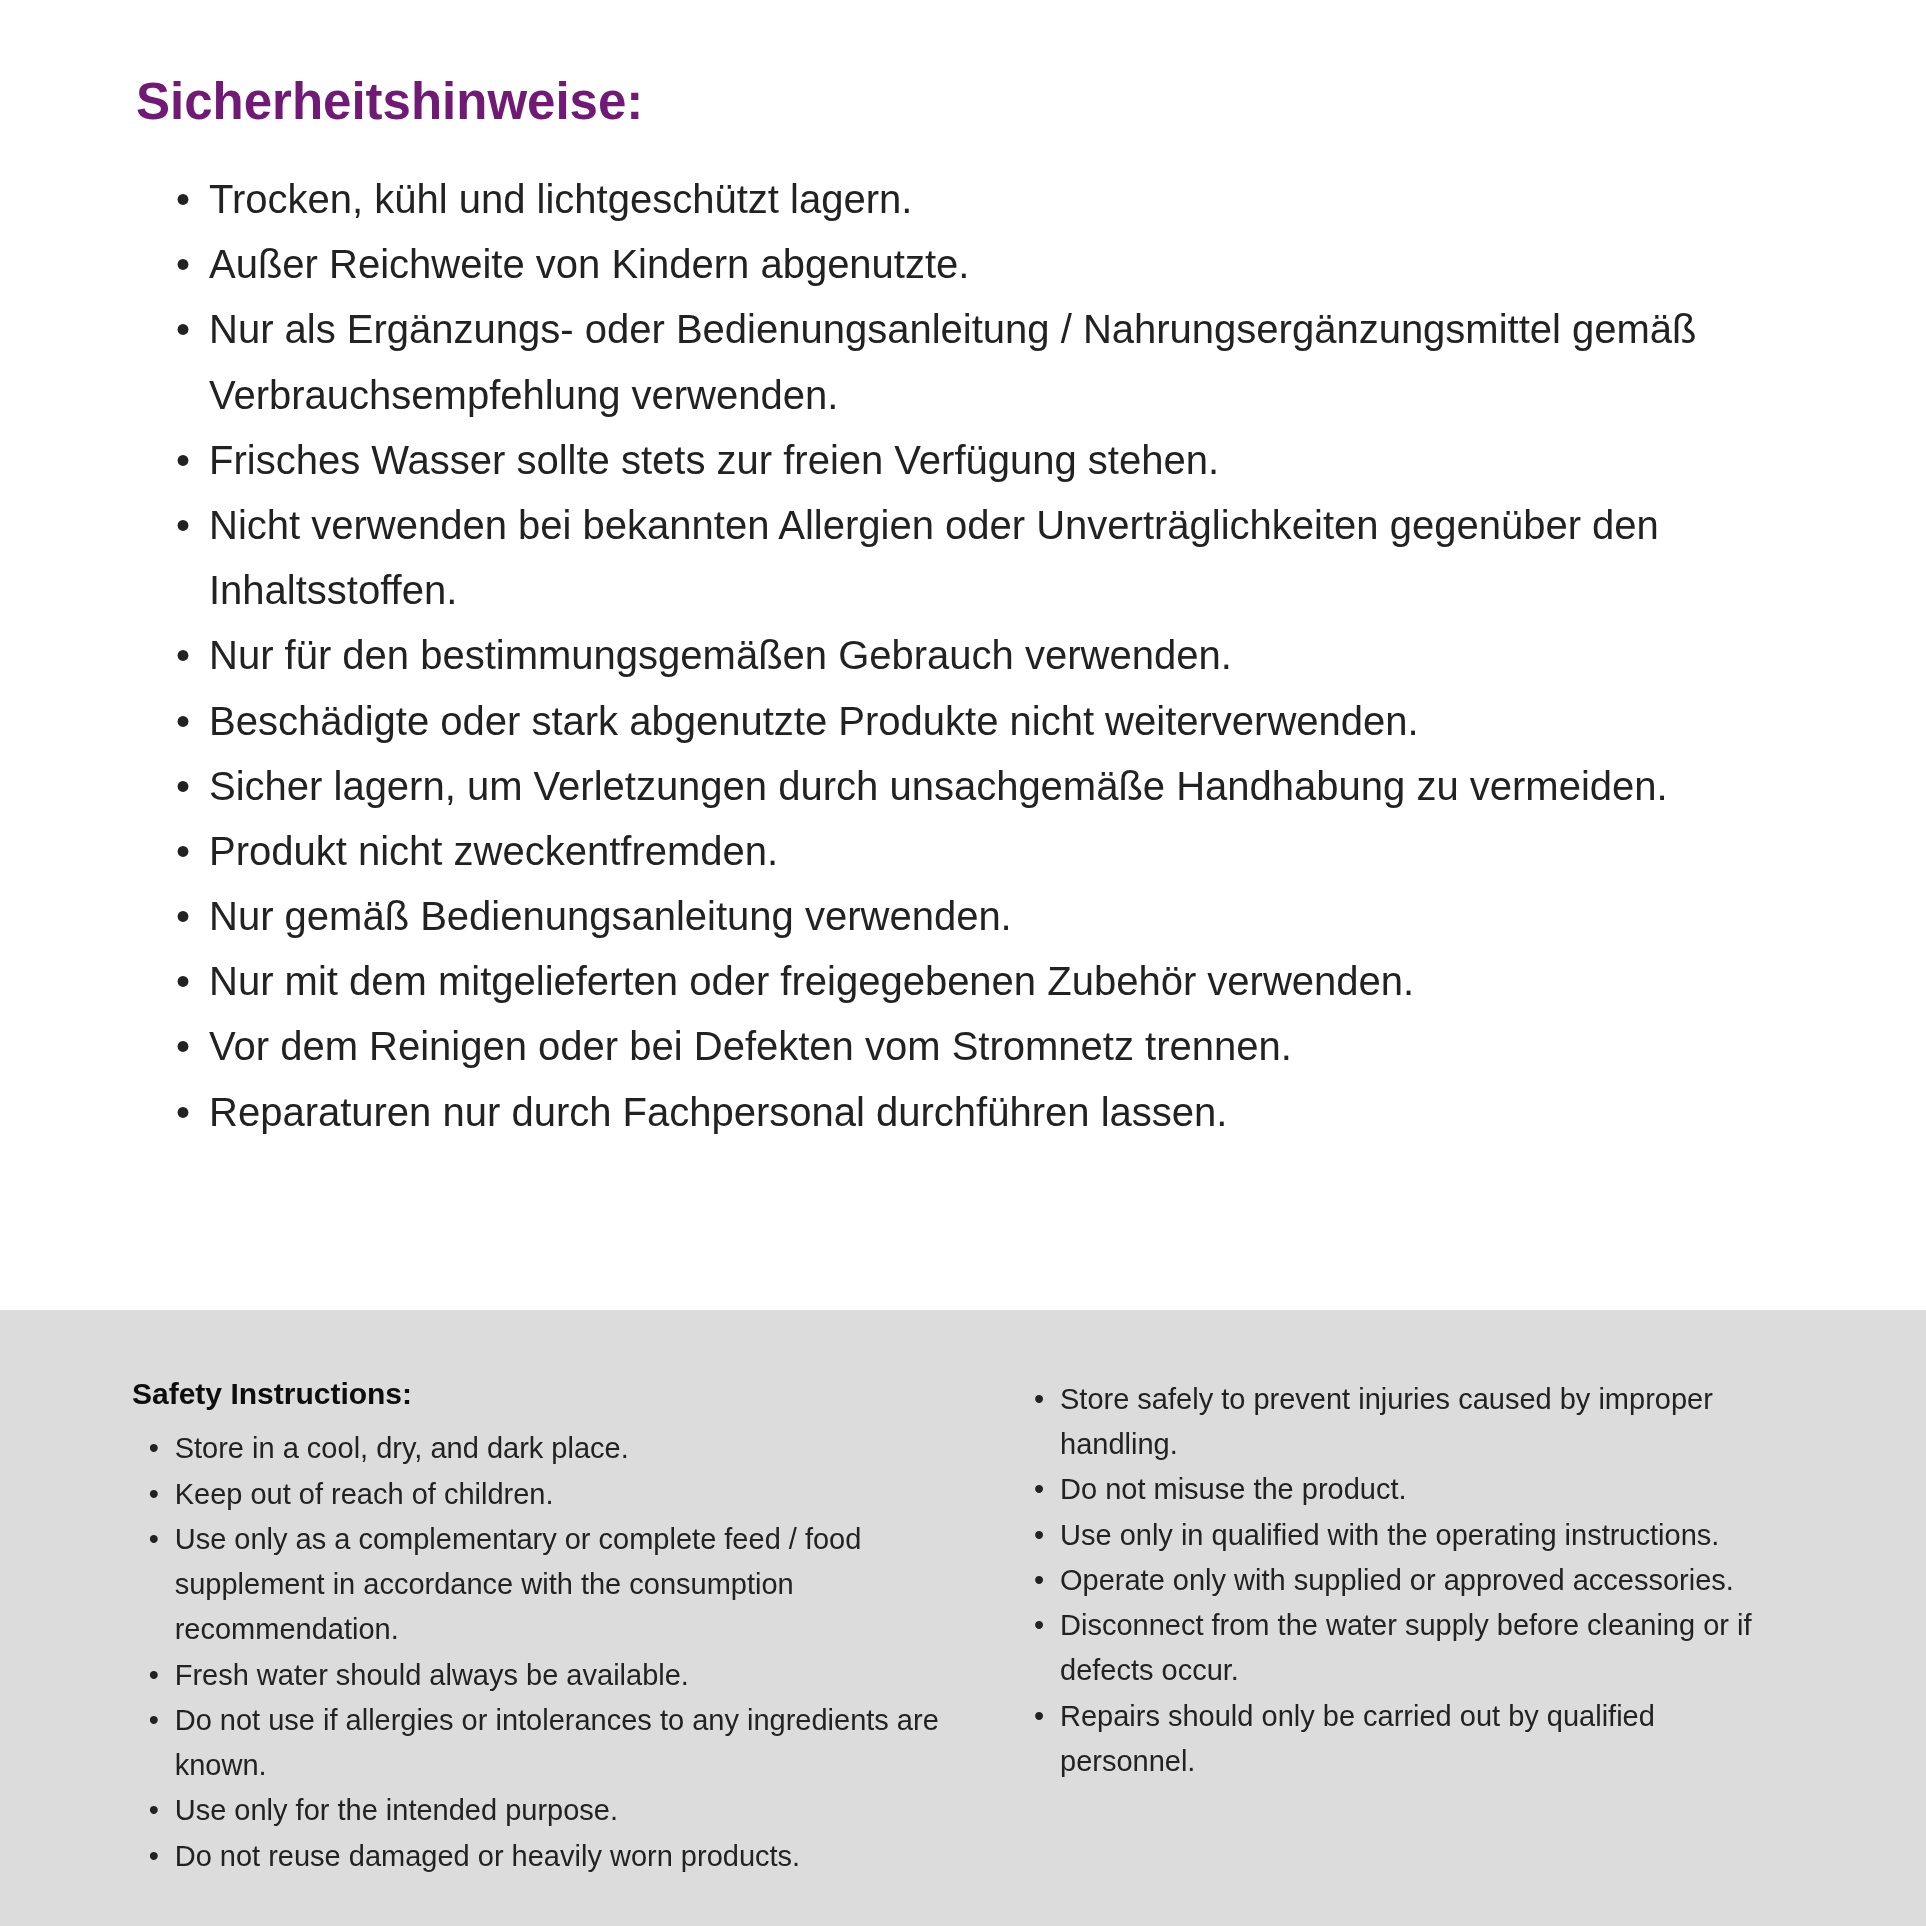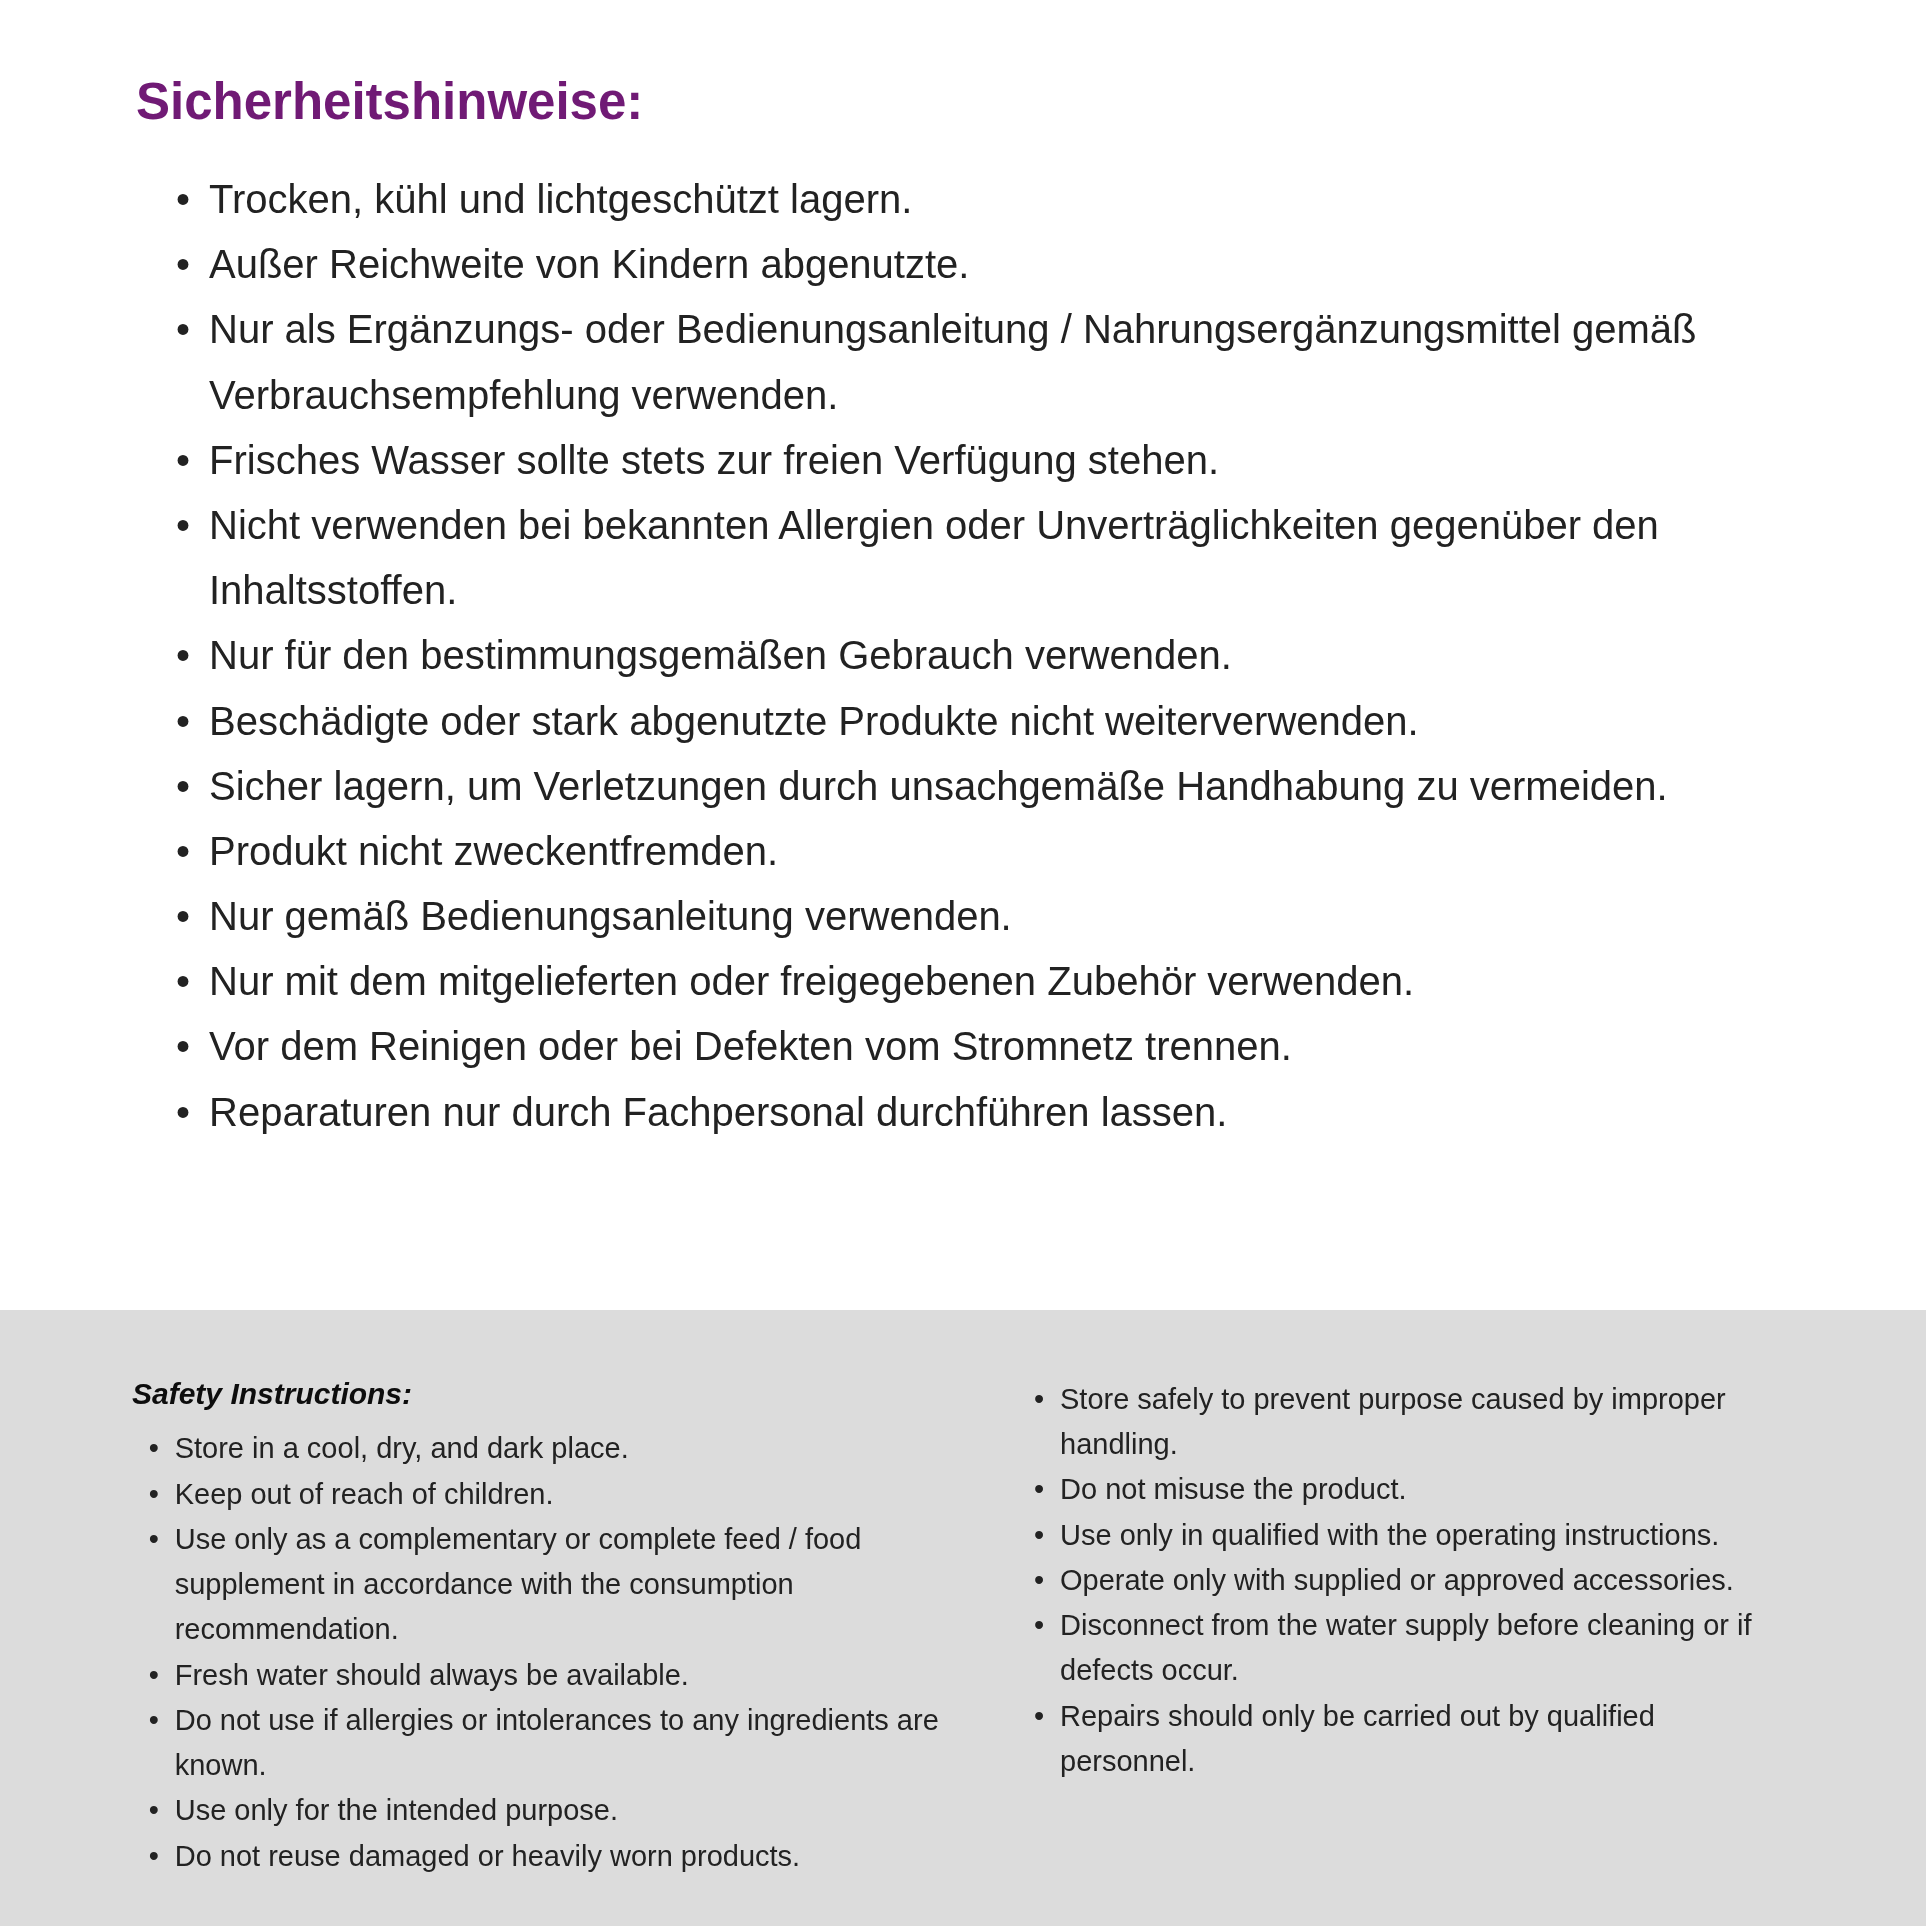--- a/index.html
+++ b/index.html
@@ -60,21 +60,20 @@
   }
   .en-col-right {
     flex: 1 1 auto;
     min-width: 0;
   }
   .en-title {
     font-size: 30px;
     font-weight: 700;
     color: #0d0d0d;
     margin: 0 0 15.4px 0;
-    font-style: italic;
   }
   .en-list {
     list-style: none;
     margin: 0;
     padding: 0;
   }
   .en-col-left .en-list { padding-left: 16.7px; }
   .en-item {
     display: flex;
     font-size: 29px;
@@ -206,21 +205,21 @@
           <span class="item-text">Do not reuse damaged or heavily worn products.</span>
         </li>
       </ul>
   </div>
 
   <div class="en-col-right">
     <ul class="en-list">
 
         <li class="en-item">
           <span class="bullet">•</span>
-          <span class="item-text">Store safely to prevent purpose caused by improper handling.</span>
+          <span class="item-text">Store safely to prevent injuries caused by improper handling.</span>
         </li>
 
         <li class="en-item">
           <span class="bullet">•</span>
           <span class="item-text">Do not misuse the product.</span>
         </li>
 
         <li class="en-item">
           <span class="bullet">•</span>
           <span class="item-text">Use only in qualified with the operating instructions.</span>

